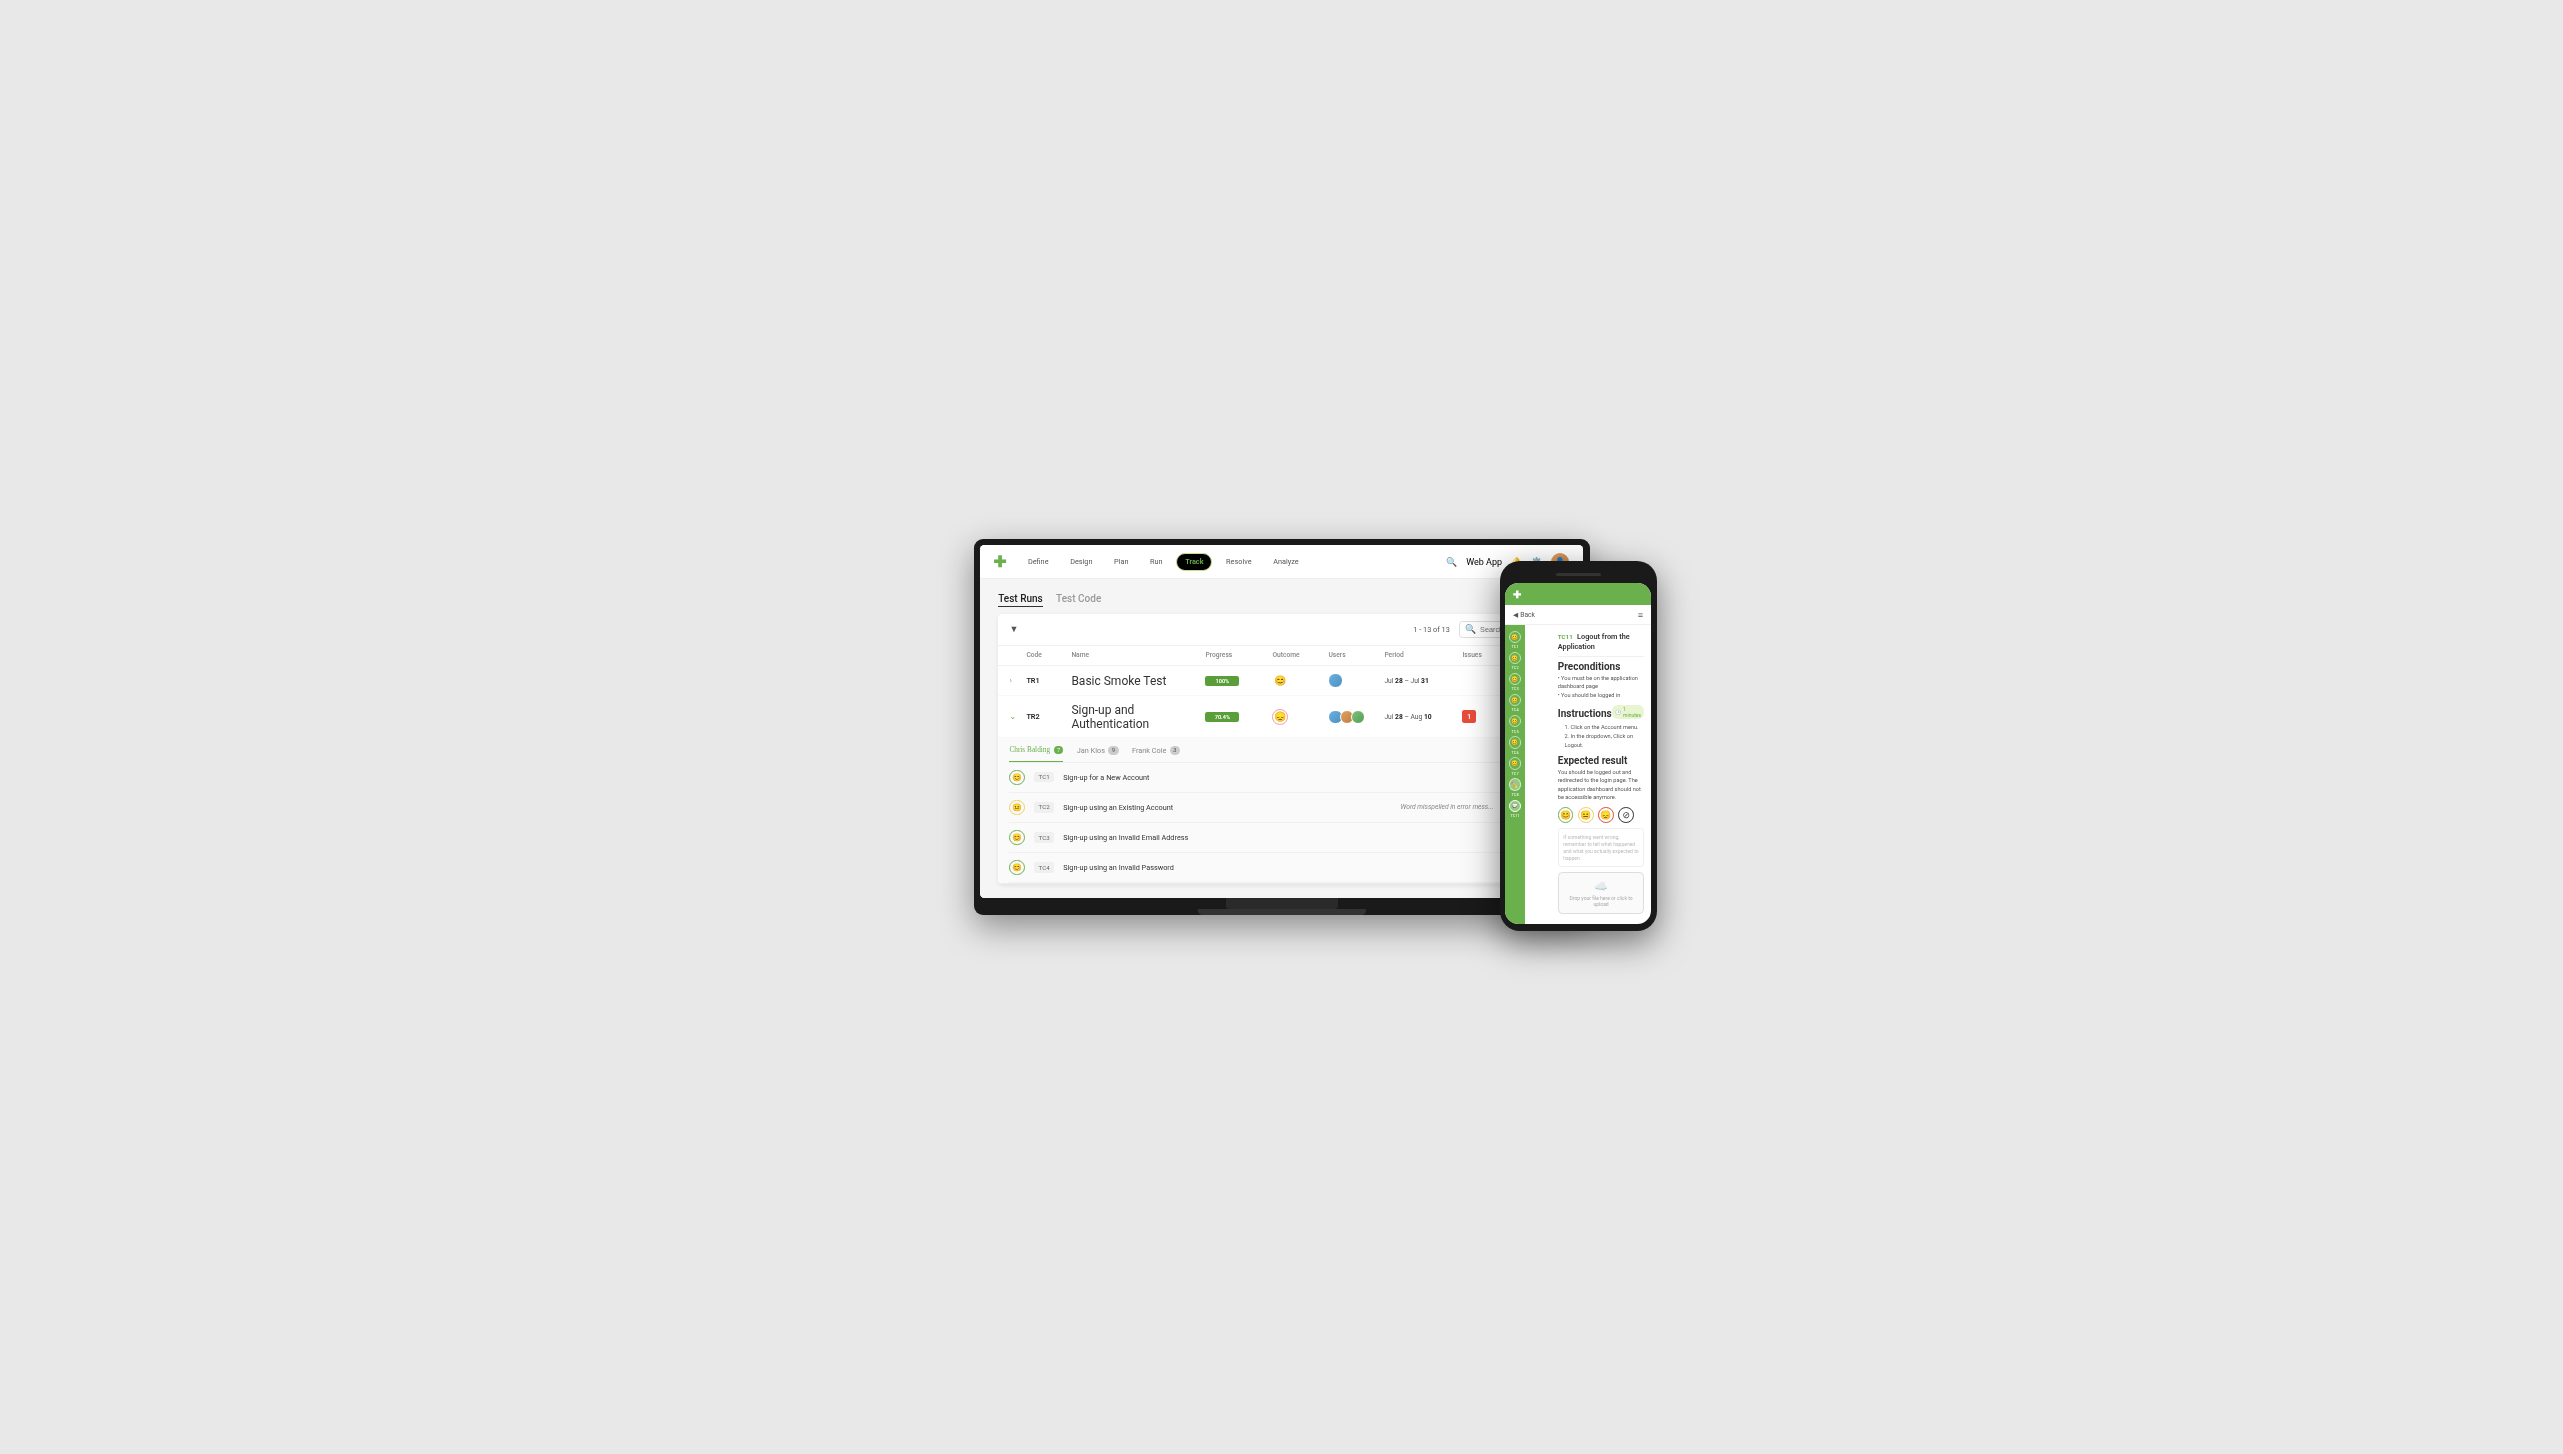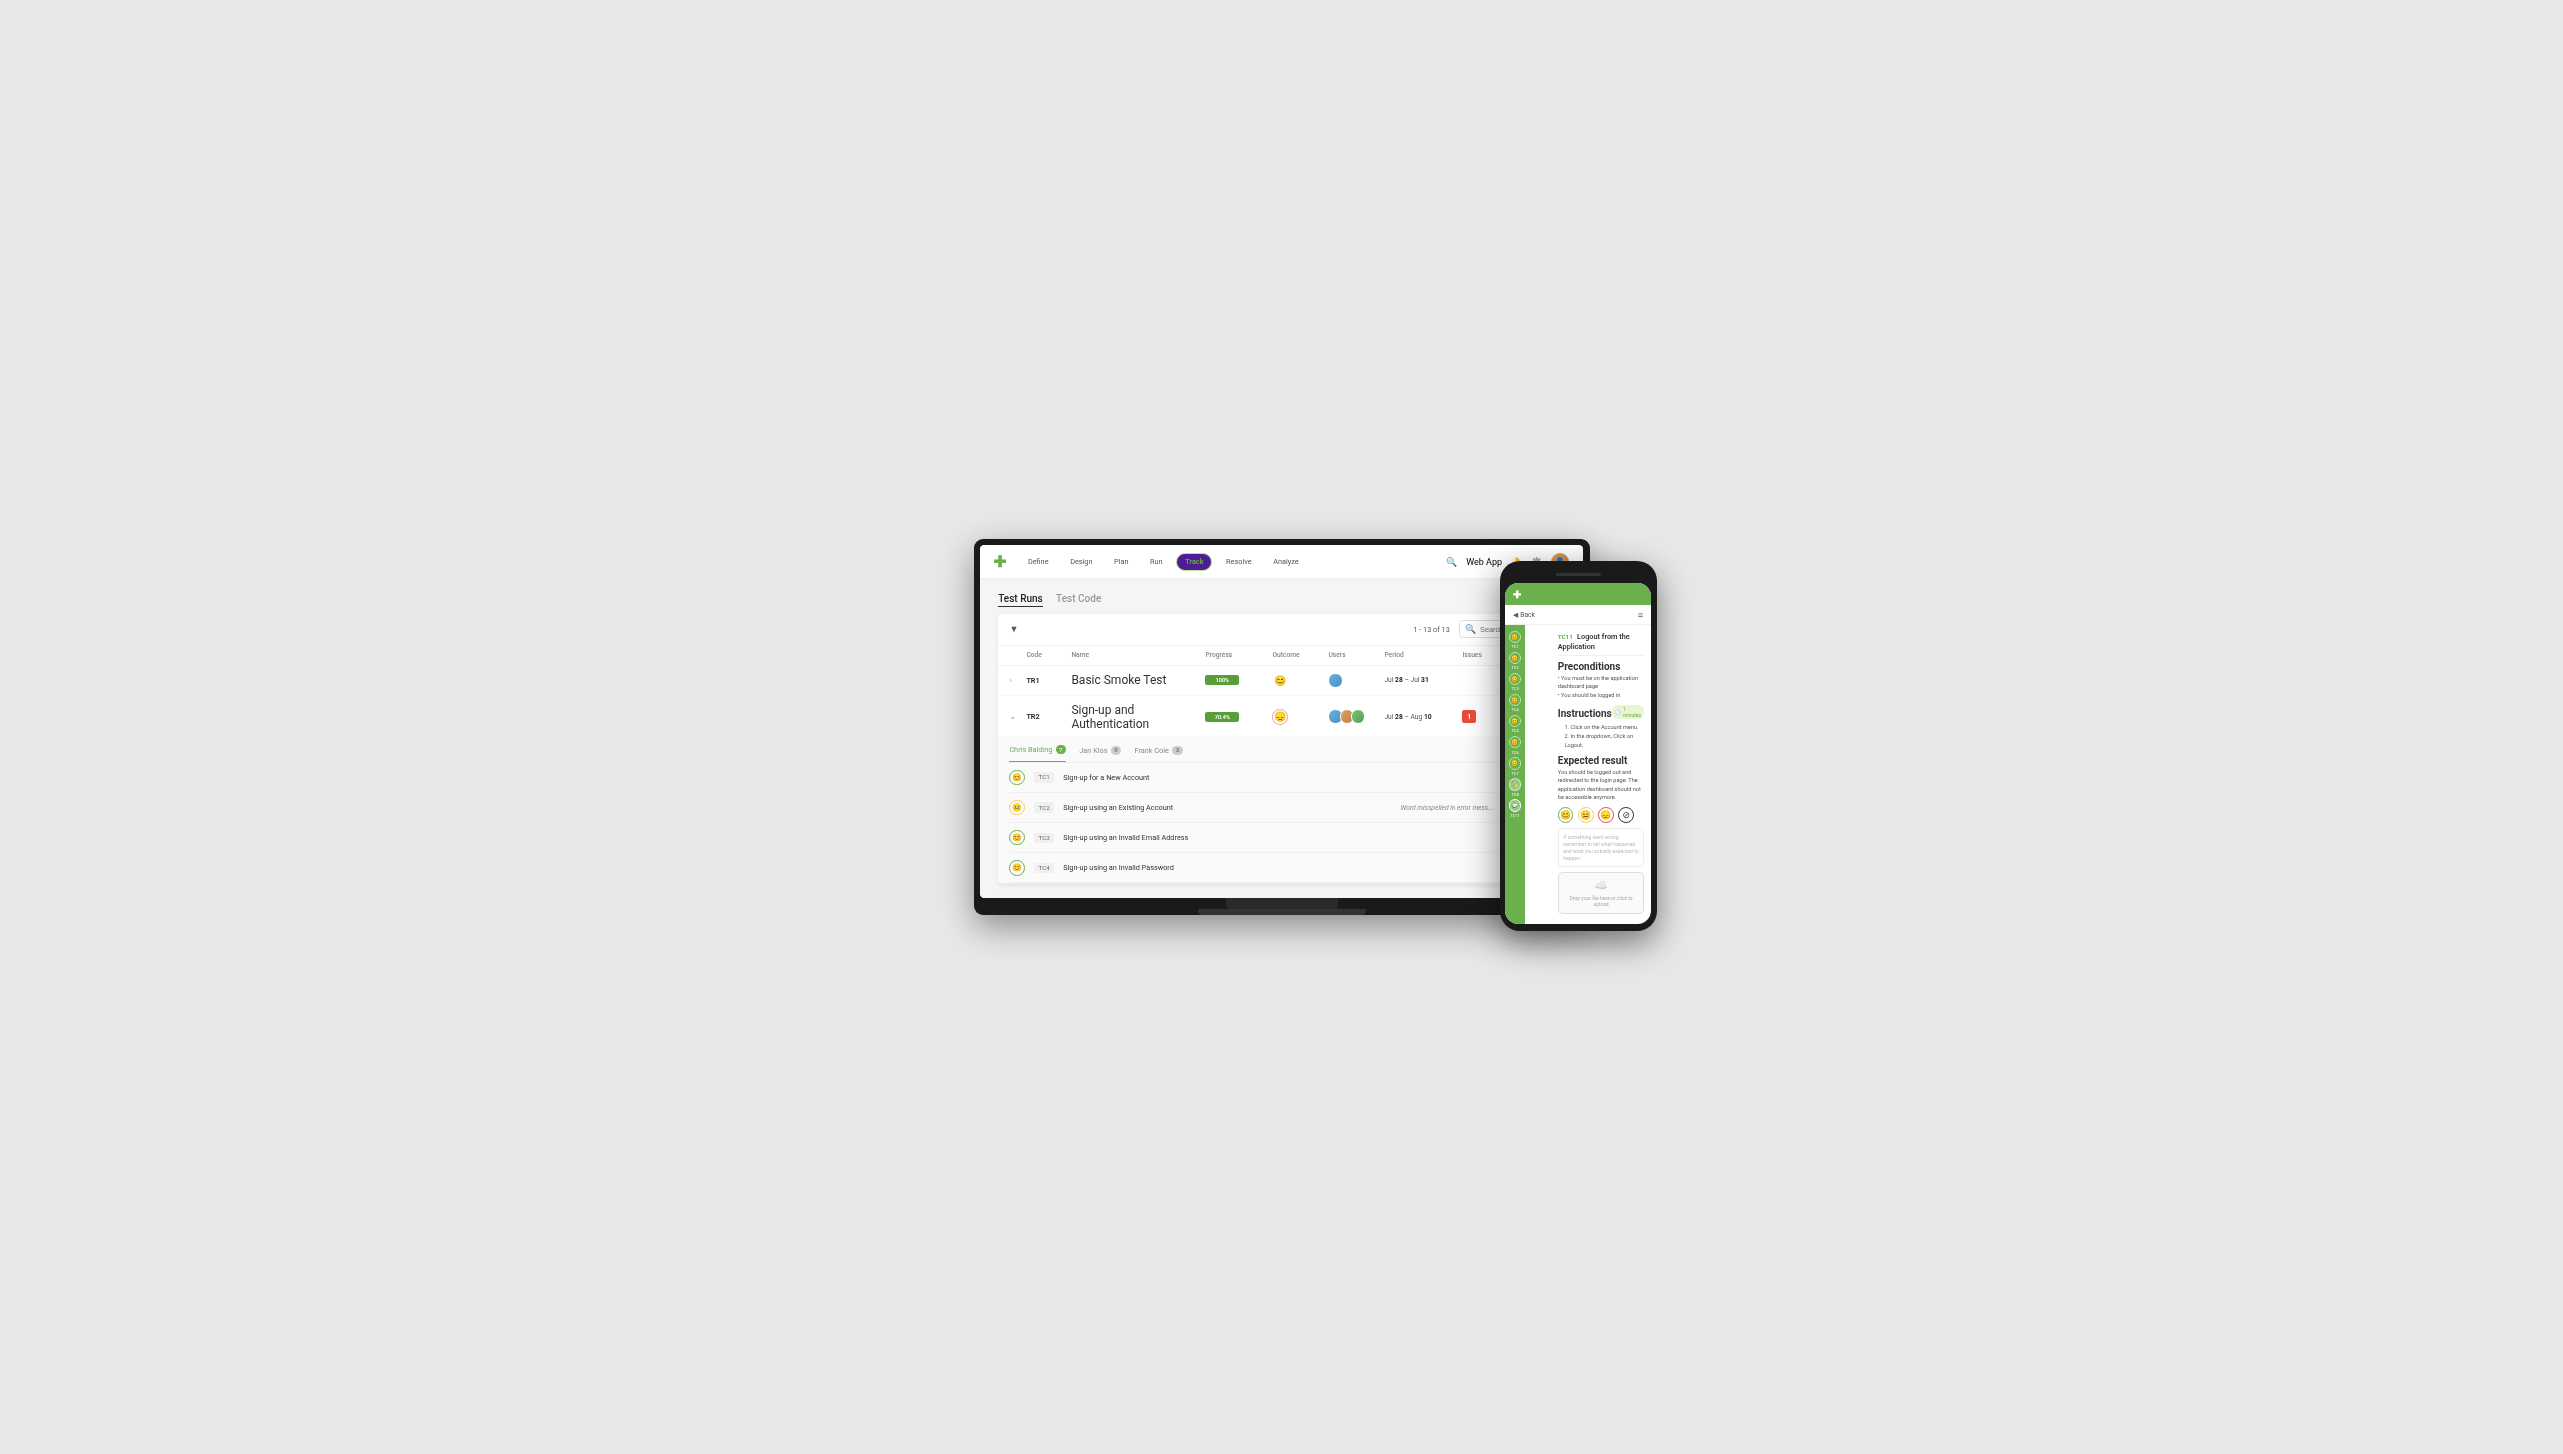--- a/index.html
+++ b/index.html
@@ -76,21 +76,21 @@
 
     .nav-item {
       padding: 3.4px 7.8px;
       border-radius: 11.2px;
       font-size: 7.3px;
       color: #555;
       cursor: pointer;
     }
 
     .nav-item.active {
-      background: #4c1d95;
+      background: #000000;
       color: #6ab04c;
       font-weight: 600;
       border: 0.6px solid #c5e08a;
     }
 
     .nav-right {
       display: flex;
       align-items: center;
       gap: 9px;
     }
@@ -336,20 +336,21 @@
       color: #888;
       cursor: pointer;
       display: flex;
       align-items: center;
       gap: 3.4px;
     }
 
     .sub-tab.active {
       color: #6ab04c;
       border-bottom: 1.1px solid #6ab04c;
+      font-family: Liberation Serif, serif;
     }
 
     .sub-tab-badge {
       background: #6ab04c;
       color: white;
       border-radius: 5.6px;
       padding: 0.6px 3.4px;
       font-size: 6.2px;
     }
 

